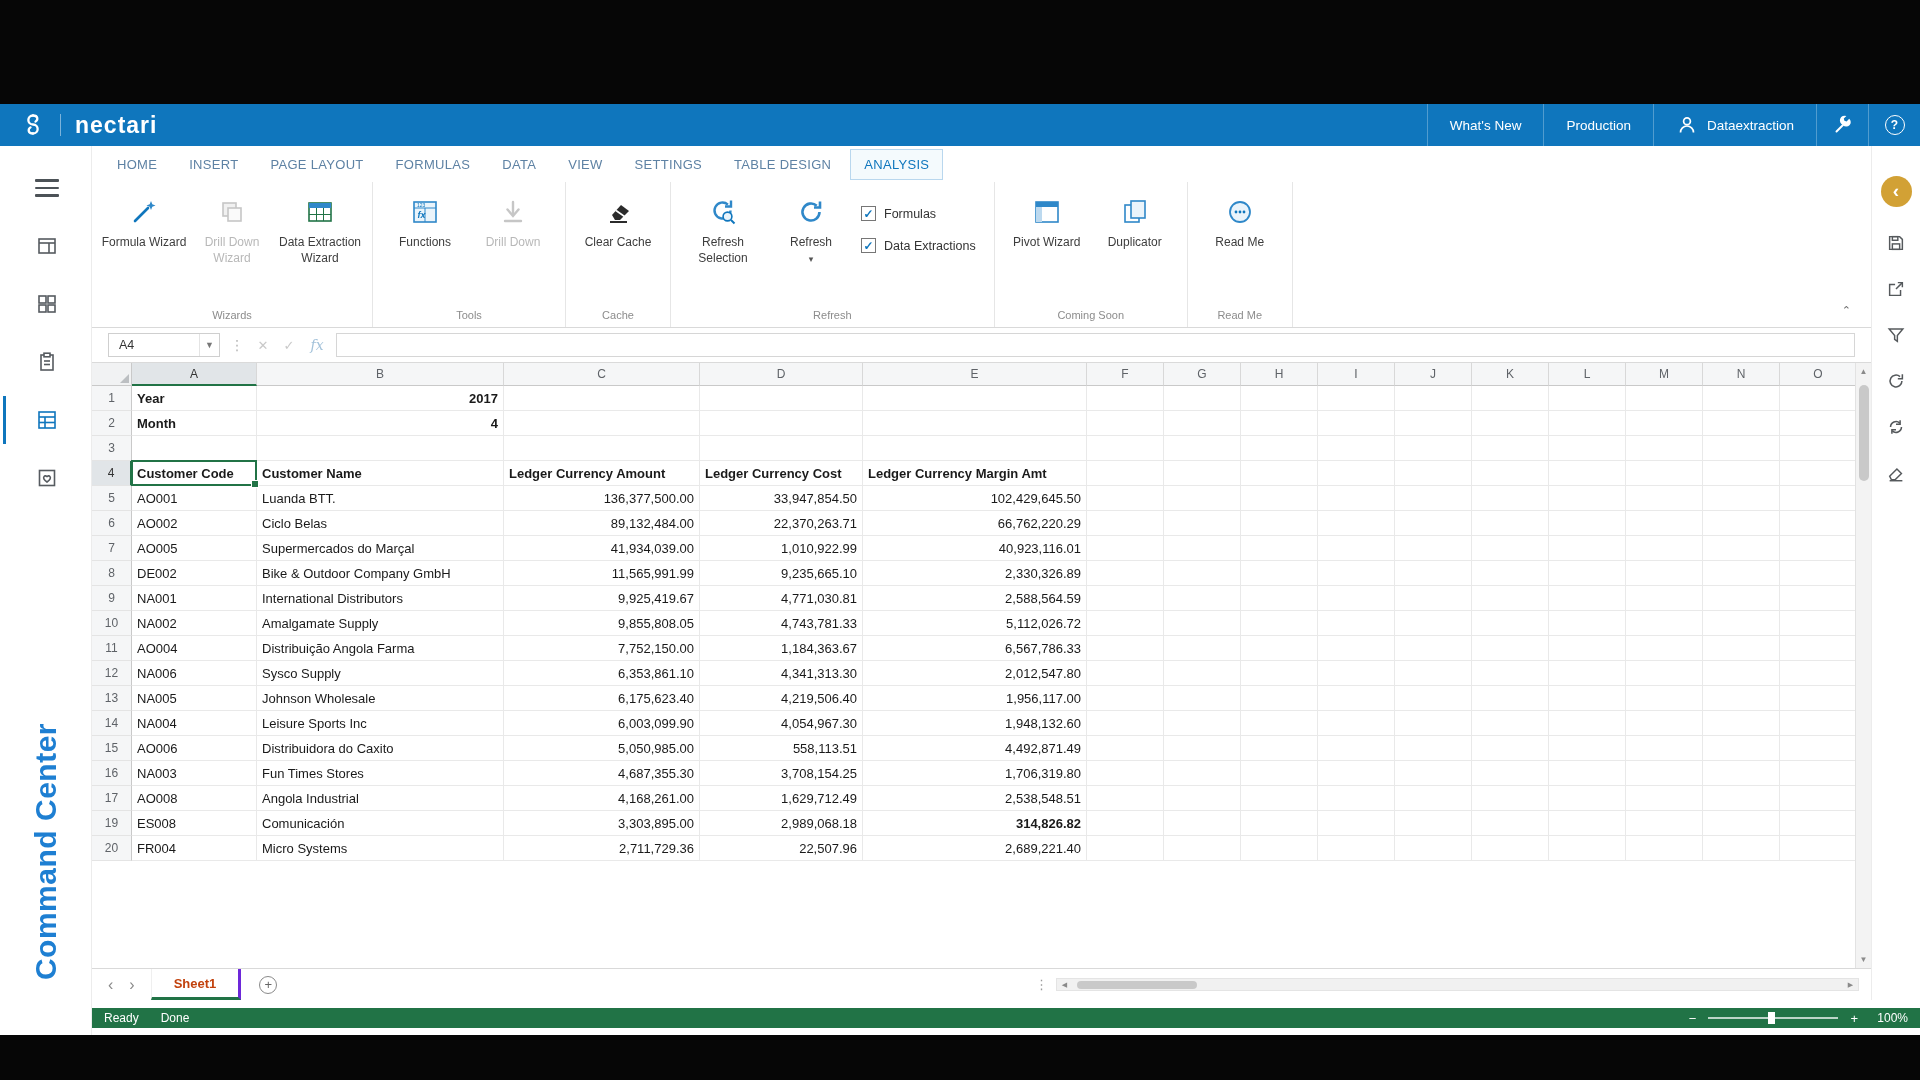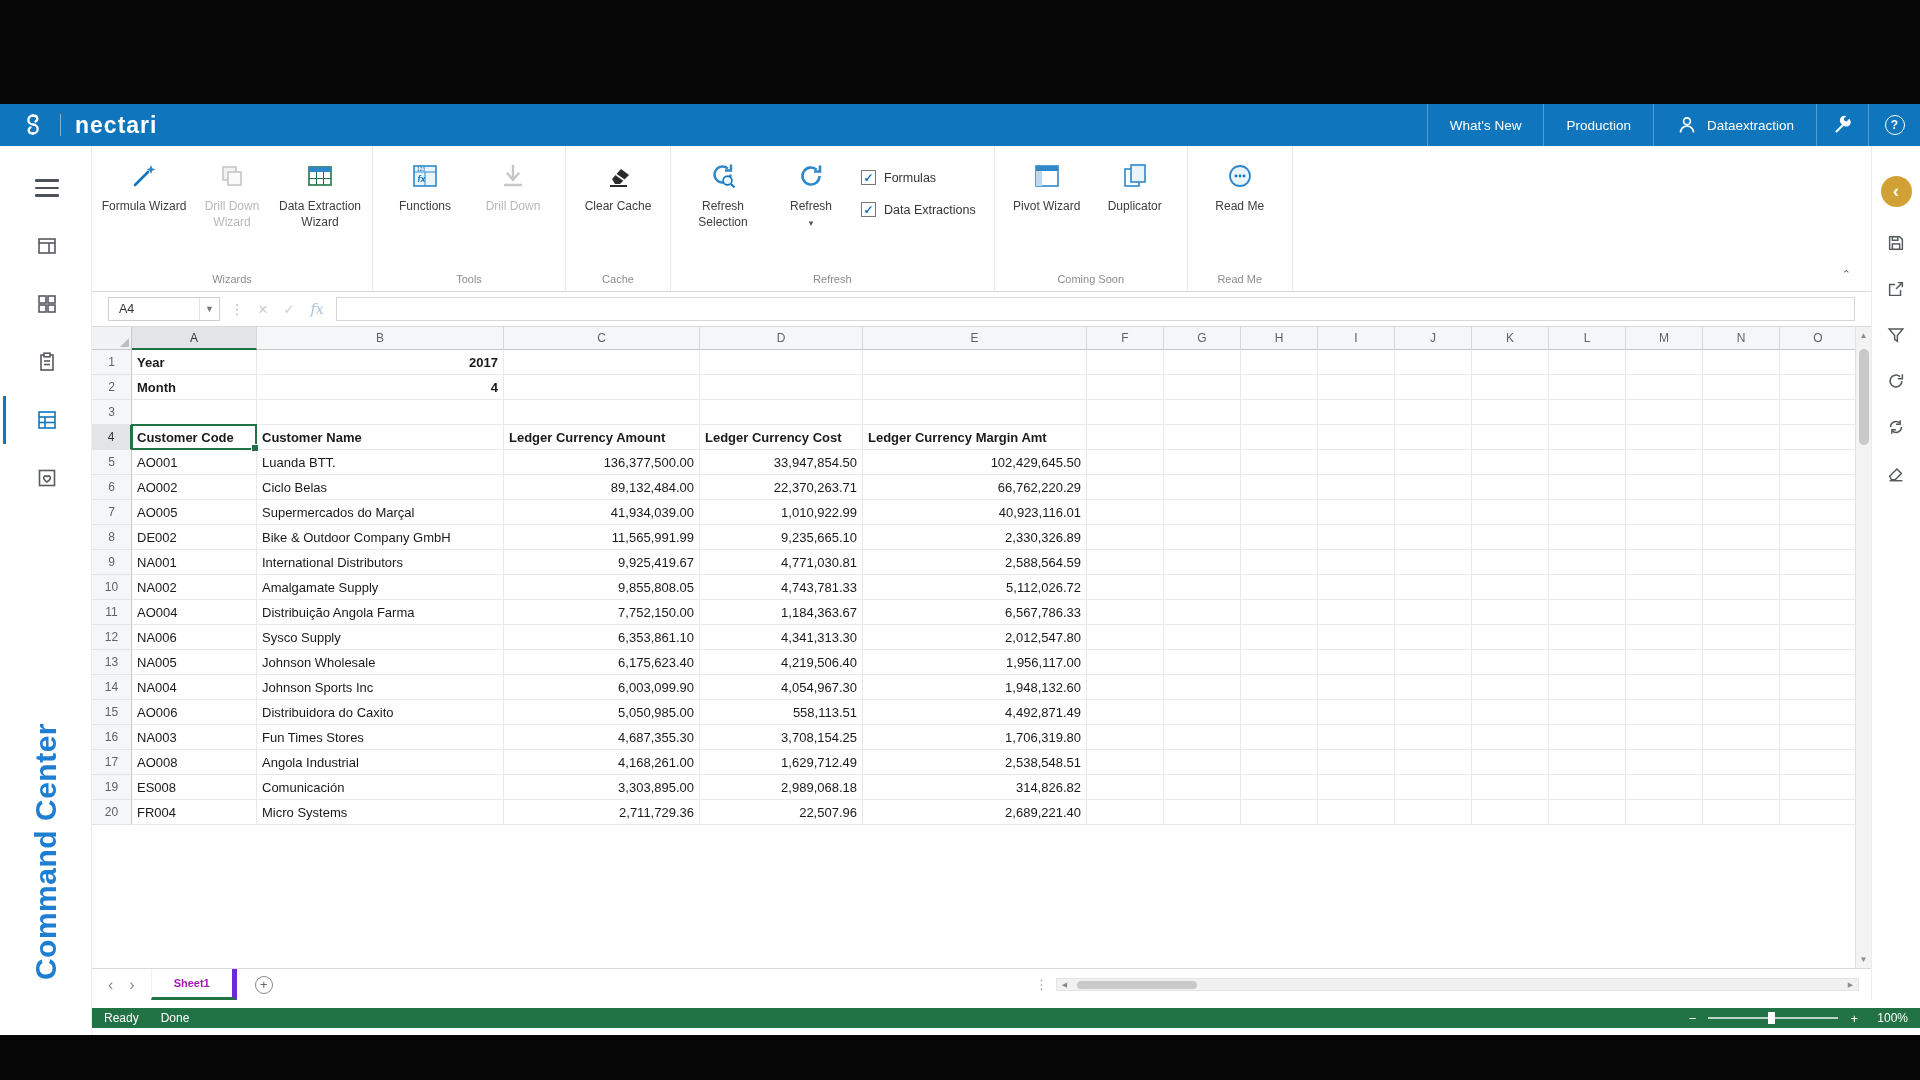--- a/index.html
+++ b/index.html
@@ -100,22 +100,22 @@
   .active-outline::after { content:""; position:absolute; right:-4px; bottom:-4px; width:6px; height:6px; background:#217346; border:1px solid #fff; }
 
   .vscroll { position:absolute; top:0; right:0; bottom:0; width:16px; background:#f3f3f3; border-left:1px solid #e2e2e2;
              display:flex; flex-direction:column; align-items:center; z-index:4; }
   .vscroll .arr { height:17px; width:100%; display:flex; align-items:center; justify-content:center; color:#8a8a8a; font-size:8px; }
   .vthumb { width:10px; height:96px; background:#c9c9c9; border-radius:5px; margin-top:5px; }
 
   
   .sheet-bar { height:32px; display:flex; align-items:stretch; border-top:1px solid #d9d9d9; flex:0 0 auto; background:#fff; }
   .sb-nav { display:flex; align-items:center; gap:16px; padding:0 16px; color:#8a8a8a; font-size:16px; }
-  .sheet-tab { display:flex; align-items:center; padding:0 22px; font-size:11px; font-weight:bold; color:#a21caf;
-               border-bottom:3px solid #217346; border-left:1px solid #efefef; border-right:5px solid #6d28d9; }
+  .sheet-tab { display:flex; align-items:center; padding:0 22px; font-size:13px; font-weight:bold; color:#c2410c;
+               border-bottom:3px solid #217346; border-left:1px solid #efefef; border-right:3px solid #6d28d9; }
   .add-sheet { display:flex; align-items:center; margin-left:18px; }
   .add-circle { width:18px; height:18px; border-radius:50%; border:1px solid #8a8a8a; color:#666; display:flex;
                 align-items:center; justify-content:center; font-size:13px; line-height:1; }
   .sb-right { margin-left:auto; display:flex; align-items:center; gap:8px; padding-right:12px; width:47%; }
   .sb-dots { color:#9a9a9a; font-size:13px; }
   .hscroll { flex:1; height:13px; background:#f1f1f1; border:1px solid #e4e4e4; display:flex; align-items:center; position:relative; }
   .hs-arr { width:15px; text-align:center; color:#8a8a8a; font-size:7px; }
   .hthumb { position:absolute; left:20px; width:120px; height:8px; background:#c9c9c9; border-radius:4px; }
 
   
@@ -237,20 +237,31 @@
       </div>
       <div class="vertical-label">Command Center</div>
     </div>
 
     <div class="main-wrap">
       <div class="content-row">
 
         <div class="center">
 
 
+          <div class="ribbon-tab-row">
+              <div class="rtab">HOME</div>
+              <div class="rtab">INSERT</div>
+              <div class="rtab">PAGE LAYOUT</div>
+              <div class="rtab">FORMULAS</div>
+              <div class="rtab">DATA</div>
+              <div class="rtab">VIEW</div>
+              <div class="rtab">SETTINGS</div>
+              <div class="rtab">TABLE DESIGN</div>
+              <div class="rtab active">ANALYSIS</div>
+            </div>
 
           <div class="ribbon">
 
             <div class="rgroup">
               <div class="rgroup-buttons">
                 <div class="rbtn">
                   <span class="ric">
                     <svg width="30" height="30" viewBox="0 0 30 30">
                       <path d="M6 24 L19 11" stroke="#0f76bd" stroke-width="2.6" stroke-linecap="round"></path>
                       <path d="M22 4 l1.3 3.2 3.2 1.3 -3.2 1.3 -1.3 3.2 -1.3-3.2 -3.2-1.3 3.2-1.3z" fill="#2f88c9"></path>
@@ -673,21 +684,21 @@
                   <div class="gcell" style="width: 77px;"></div>
                   <div class="gcell" style="width: 77px;"></div>
                   <div class="gcell" style="width: 77px;"></div>
                   <div class="gcell" style="width: 77px;"></div>
                   <div class="gcell" style="width: 77px;"></div>
                   <div class="gcell" style="width: 77px;"></div>
                 </div>
                 <div class="grow">
                   <div class="rownum">14</div>
                   <div class="gcell" style="width: 125px;">NA004</div>
-                  <div class="gcell" style="width: 247px;">Johnson Sports Inc</div>
+                  <div class="gcell" style="width: 247px;">Leisure Sports Inc</div>
                   <div class="gcell num" style="width: 196px; text-align: right;">6,003,099.90</div>
                   <div class="gcell num" style="width: 163px;">4,054,967.30</div>
                   <div class="gcell num" style="width: 224px;">1,948,132.60</div>
                   <div class="gcell" style="width: 77px;"></div>
                   <div class="gcell" style="width: 77px;"></div>
                   <div class="gcell" style="width: 77px;"></div>
                   <div class="gcell" style="width: 77px;"></div>
                   <div class="gcell" style="width: 77px;"></div>
                   <div class="gcell" style="width: 77px;"></div>
                   <div class="gcell" style="width: 77px;"></div>
@@ -748,21 +759,21 @@
                   <div class="gcell" style="width: 77px;"></div>
                   <div class="gcell" style="width: 77px;"></div>
                   <div class="gcell" style="width: 77px;"></div>
                 </div>
                 <div class="grow">
                   <div class="rownum">19</div>
                   <div class="gcell" style="width: 125px;">ES008</div>
                   <div class="gcell" style="width: 247px;">Comunicación</div>
                   <div class="gcell num" style="width: 196px;">3,303,895.00</div>
                   <div class="gcell num" style="width: 163px;">2,989,068.18</div>
-                  <div class="gcell num" style="width: 224px;">314,826.82</div>
+                  <div class="gcell num" style="width: 224px; font-weight: bold;">314,826.82</div>
                   <div class="gcell" style="width: 77px;"></div>
                   <div class="gcell" style="width: 77px;"></div>
                   <div class="gcell" style="width: 77px;"></div>
                   <div class="gcell" style="width: 77px;"></div>
                   <div class="gcell" style="width: 77px;"></div>
                   <div class="gcell" style="width: 77px;"></div>
                   <div class="gcell" style="width: 77px;"></div>
                   <div class="gcell" style="width: 77px;"></div>
                   <div class="gcell" style="width: 77px;"></div>
                   <div class="gcell" style="width: 77px;"></div>

